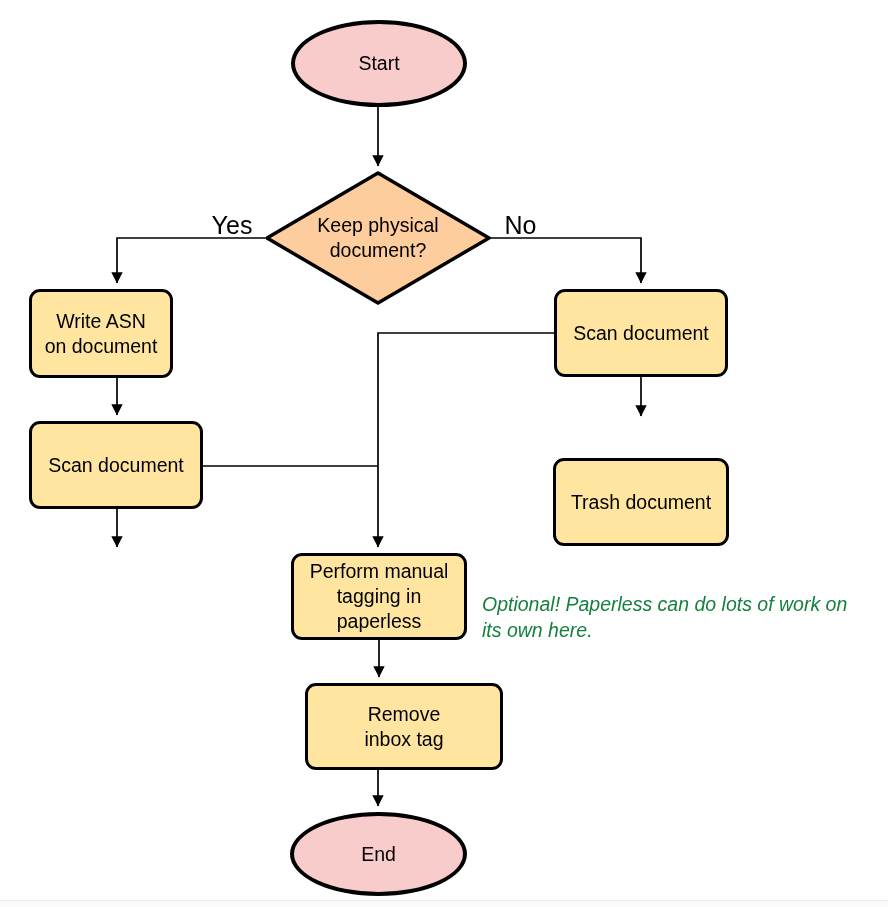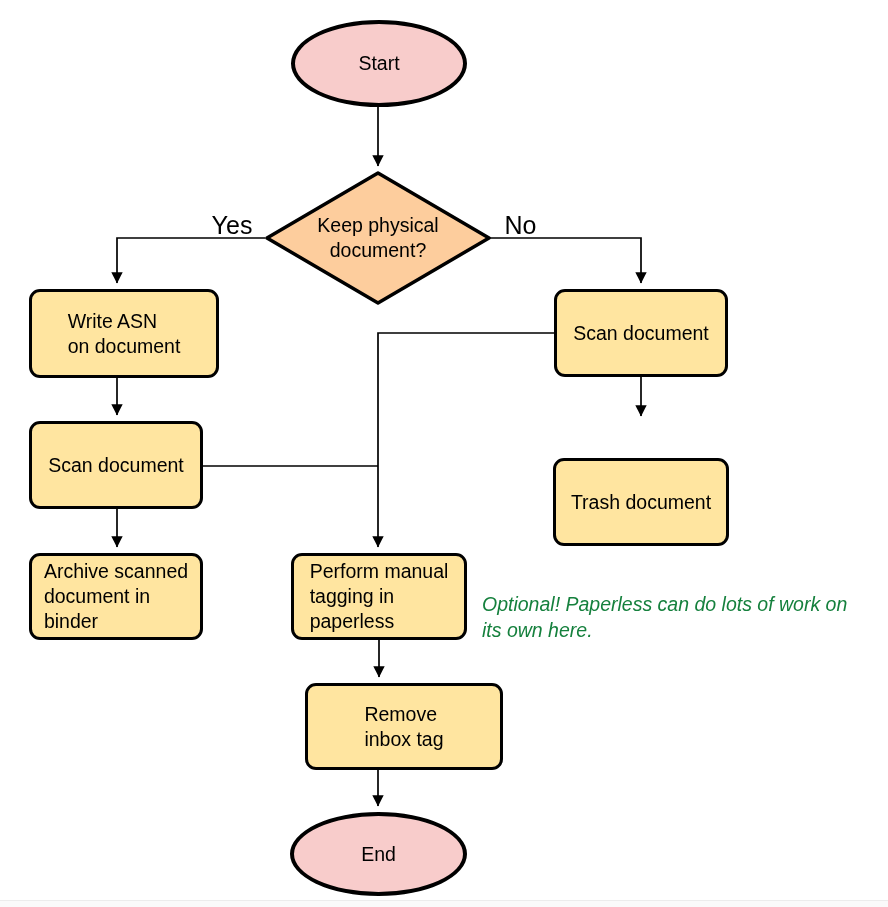--- a/index.html
+++ b/index.html
@@ -19,38 +19,38 @@
     width: 888px; height: 907px;
   }
 
   .node {
     position: absolute;
     box-sizing: border-box;
     border: 3.5px solid var(--stroke, #000);
     display: flex;
     align-items: center;
     justify-content: center;
-    text-align: left;
+    text-align: center;
     font-size: 19.5px;
     line-height: 25px;
     color: #000;
     white-space: pre-line;
   }
   .terminator {
     border-radius: 50%;
     border-width: 4px;
     background: var(--terminator-fill, #f8cccb);
   }
   .process {
     border-radius: 11px;
     background: var(--process-fill, #ffe5a0);
   }
 
   .node-start        { left: 291px; top: 20px;  width: 176px; height: 87px; }
-  .node-write-asn    { left: 29px;  top: 289px; width: 190px; height: 89px; }
+  .node-write-asn    { left: 29px;  top: 289px; width: 144px; height: 89px; }
   .node-scan-left    { left: 29px;  top: 421px; width: 174px; height: 88px; }
   .node-archive      { left: 29px;  top: 553px; width: 174px; height: 87px; }
   .node-scan-right   { left: 554px; top: 289px; width: 174px; height: 88px; }
   .node-trash        { left: 553px; top: 422px; width: 176px; height: 88px; margin-top: 36px; }
   .node-tagging      { left: 291px; top: 553px; width: 176px; height: 87px; }
   .node-remove-inbox { left: 305px; top: 683px; width: 198px; height: 87px; }
   .node-end          { left: 290px; top: 812px; width: 177px; height: 84px; }
 
   .diamond-label {
     position: absolute;
@@ -120,23 +120,20 @@
   <div class="diamond-label">Keep physical
 document?</div>
 
   <div class="node terminator node-start">Start</div>
 
   <div class="node process node-write-asn">Write ASN
 on document</div>
 
   <div class="node process node-scan-left">Scan document</div>
 
-  <div class="node process node-archive">Archive scanned
-document in
-binder</div>
 
   <div class="node process node-scan-right">Scan document</div>
 
   <div class="node process node-trash">Trash document</div>
 
   <div class="node process node-tagging">Perform manual
 tagging in
 paperless</div>
 
   <div class="node process node-remove-inbox">Remove

